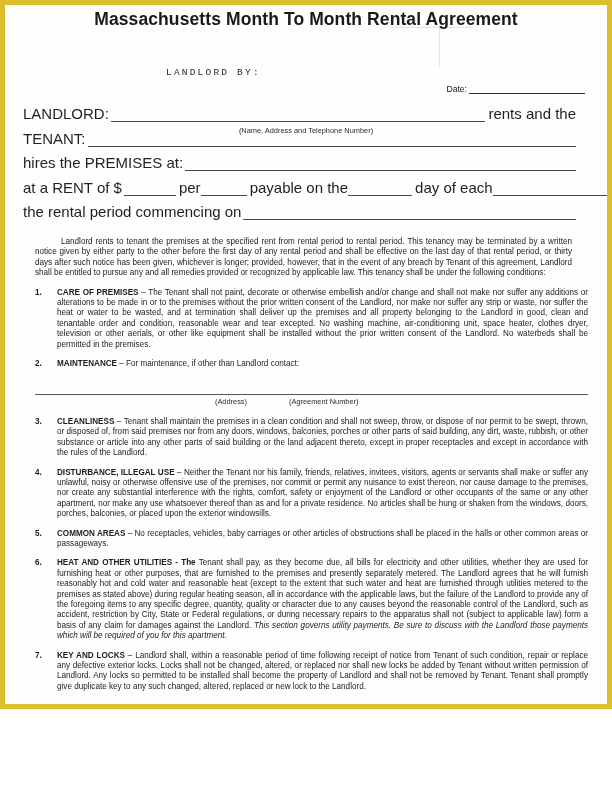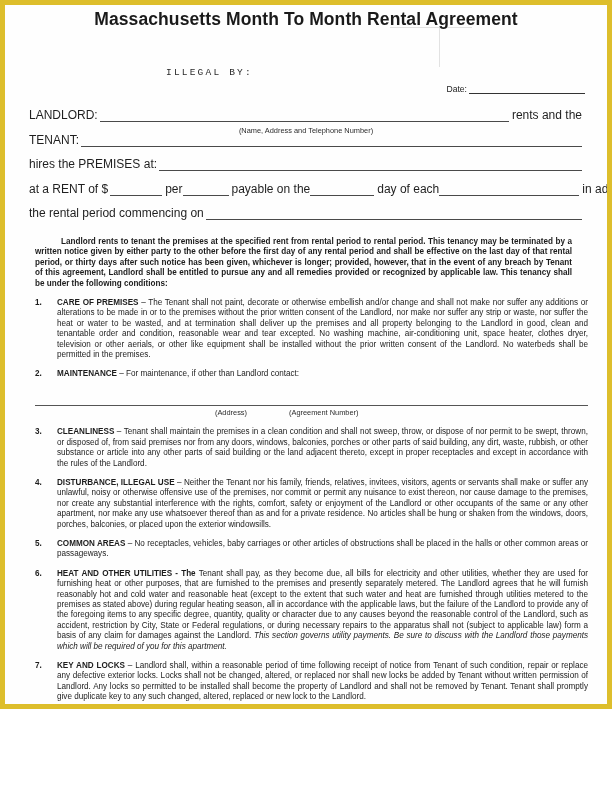--- a/index.html
+++ b/index.html
@@ -81,24 +81,24 @@
   }
   .date-row .rule {
     display: inline-block;
     width: 116px;
     border-bottom: 1px solid #333;
     height: 9px;
   }
 
   .form-block {
     position: absolute;
-    left: 24px;
+    left: 18px;
     top: 106px;
     width: 553px;
-    font-size: 12px;
+    font-size: 15px;
     color: #1f1f1f;
   }
   .form-line {
     display: flex;
     align-items: flex-end;
     white-space: nowrap;
     margin-bottom: 13.5px;
     height: 11px;
   }
   .form-line .lbl { flex: 0 0 auto; padding-right: 2px; }
@@ -127,21 +127,21 @@
   .body-text {
     position: absolute;
     left: 30px;
     top: 232px;
     width: 553px;
     font-size: 8.15px;
     line-height: 10.4px;
     text-align: justify;
     color: #1c1c1c;
   }
-  .para { margin: 0 16px 9px 0; font-weight: bold; }
+  .para { margin: 0 16px 9px 0; }
   .para.intro { text-indent: 26px; }
   .clause {
     position: relative;
     padding-left: 22px;
     margin: 0 0 9px 0;
   }
   .clause .num {
     position: absolute;
     left: 0;
     top: 0;
@@ -219,21 +219,21 @@
 <body>
 
 <div class="page">
   <div class="sheet">
 
     <div class="artifact-h"></div>
     <div class="artifact-v"></div>
 
     <div class="title">Massachusetts Month To Month Rental Agreement</div>
 
-    <div class="prepared-by">ILLEGAL BY:</div>
+    <div class="prepared-by">LANDLORD BY:</div>
 
     <div class="date-row">
       <span>Date:</span>
       <span class="rule"></span>
     </div>
 
     <div class="form-block">
 
       <div class="form-line">
         <span class="lbl">LANDLORD:</span>

